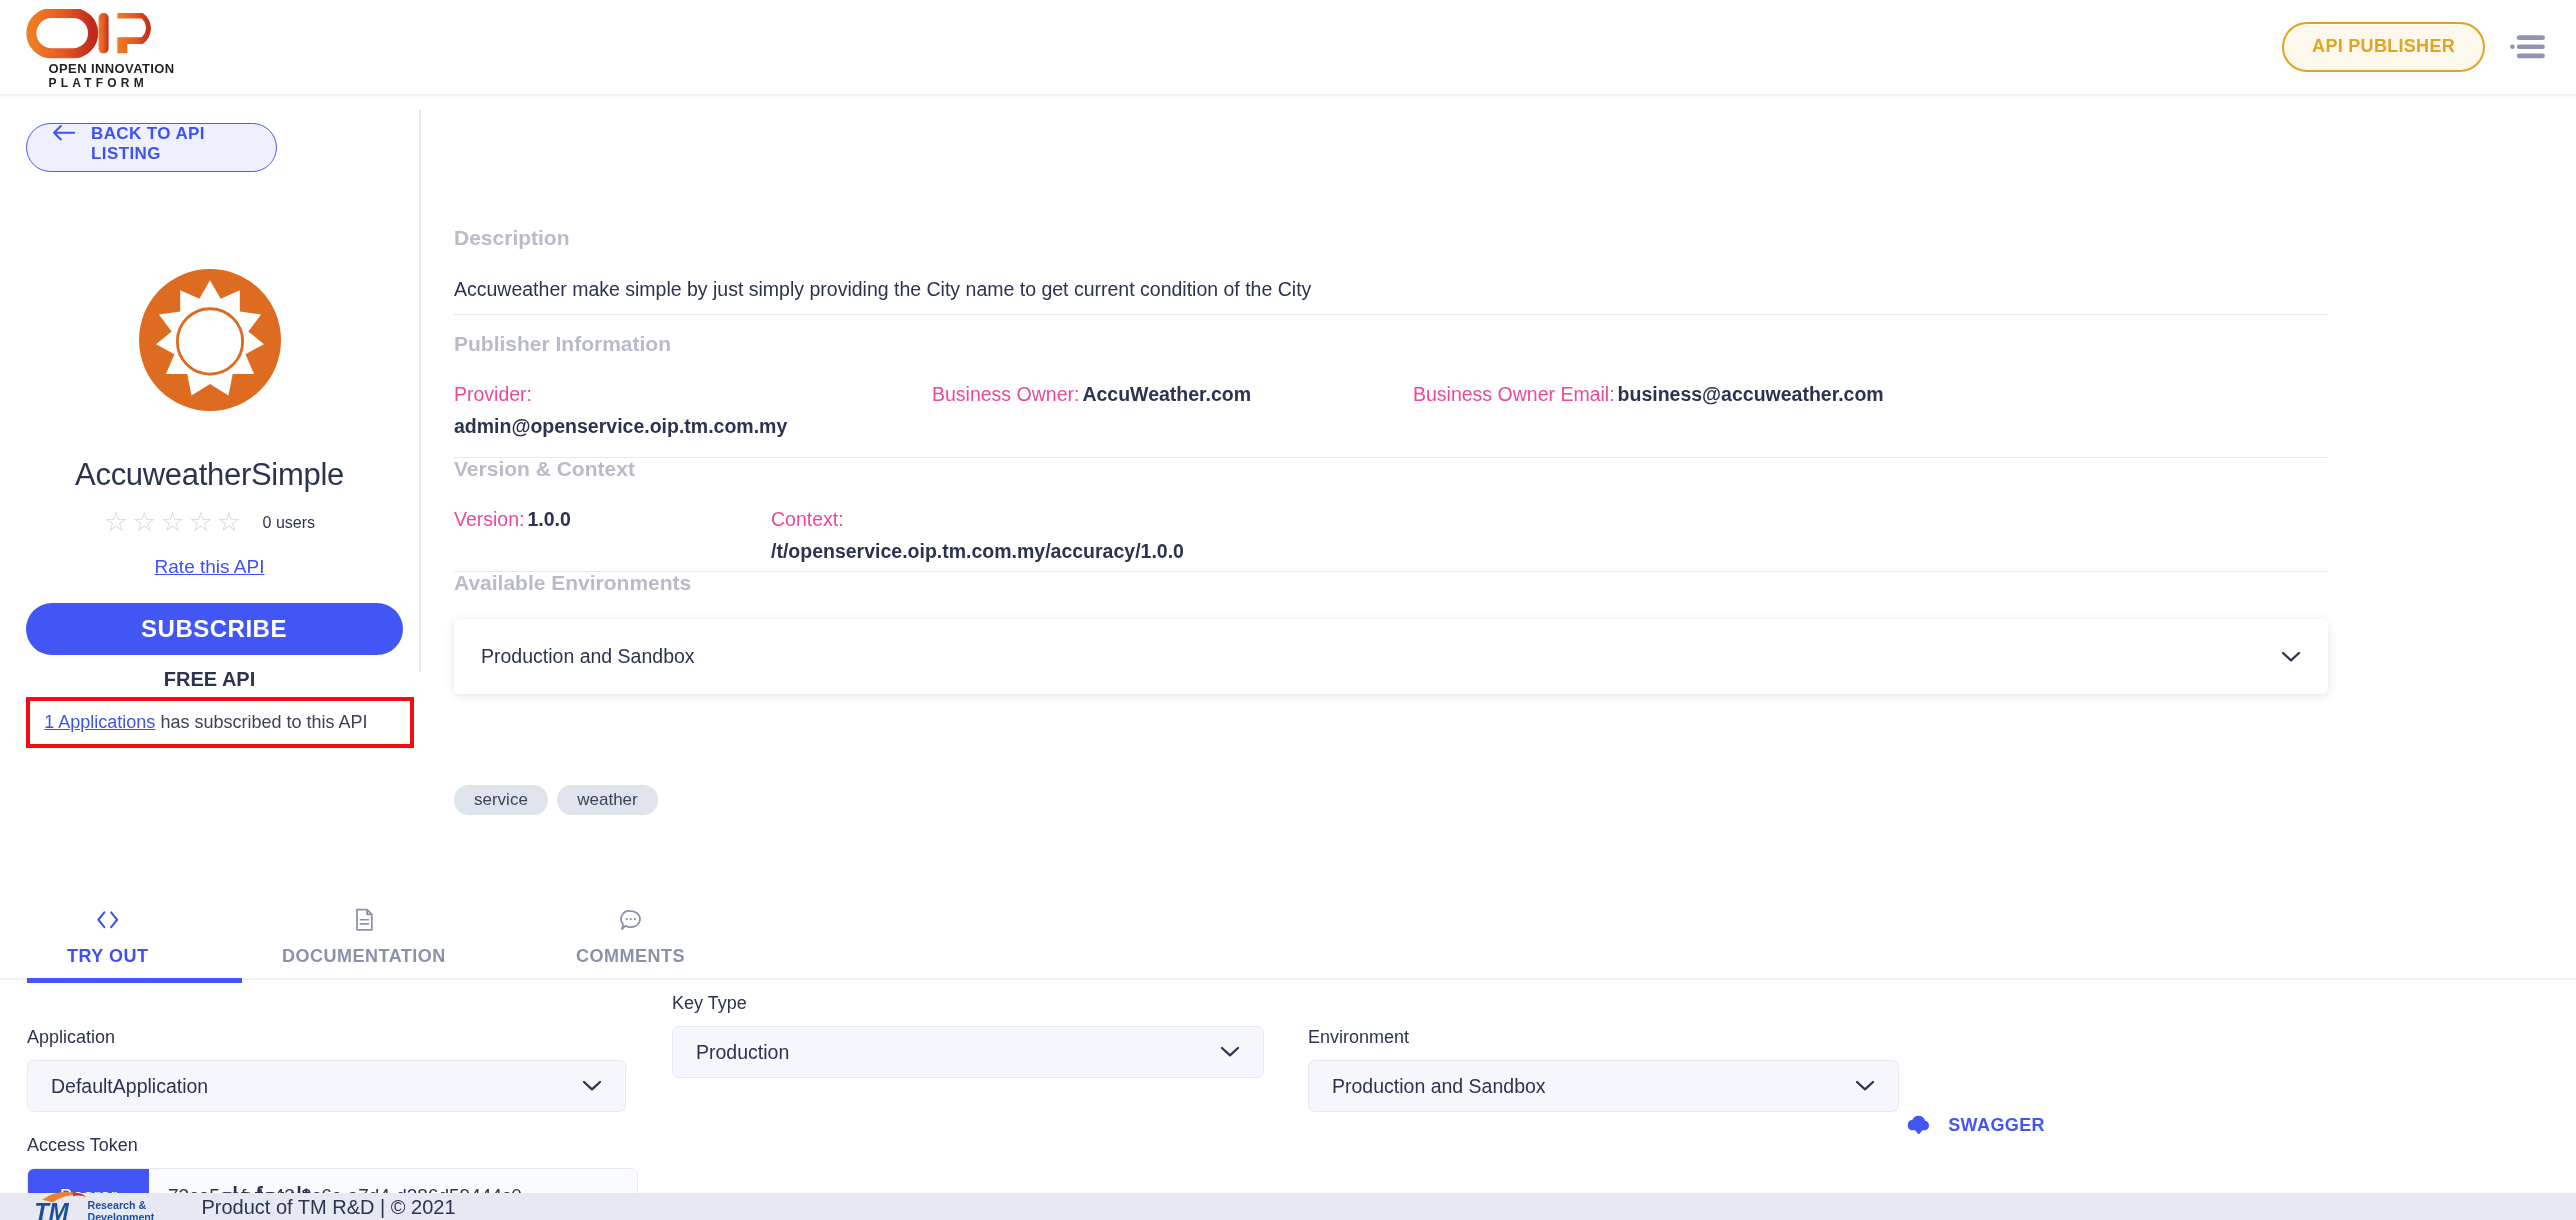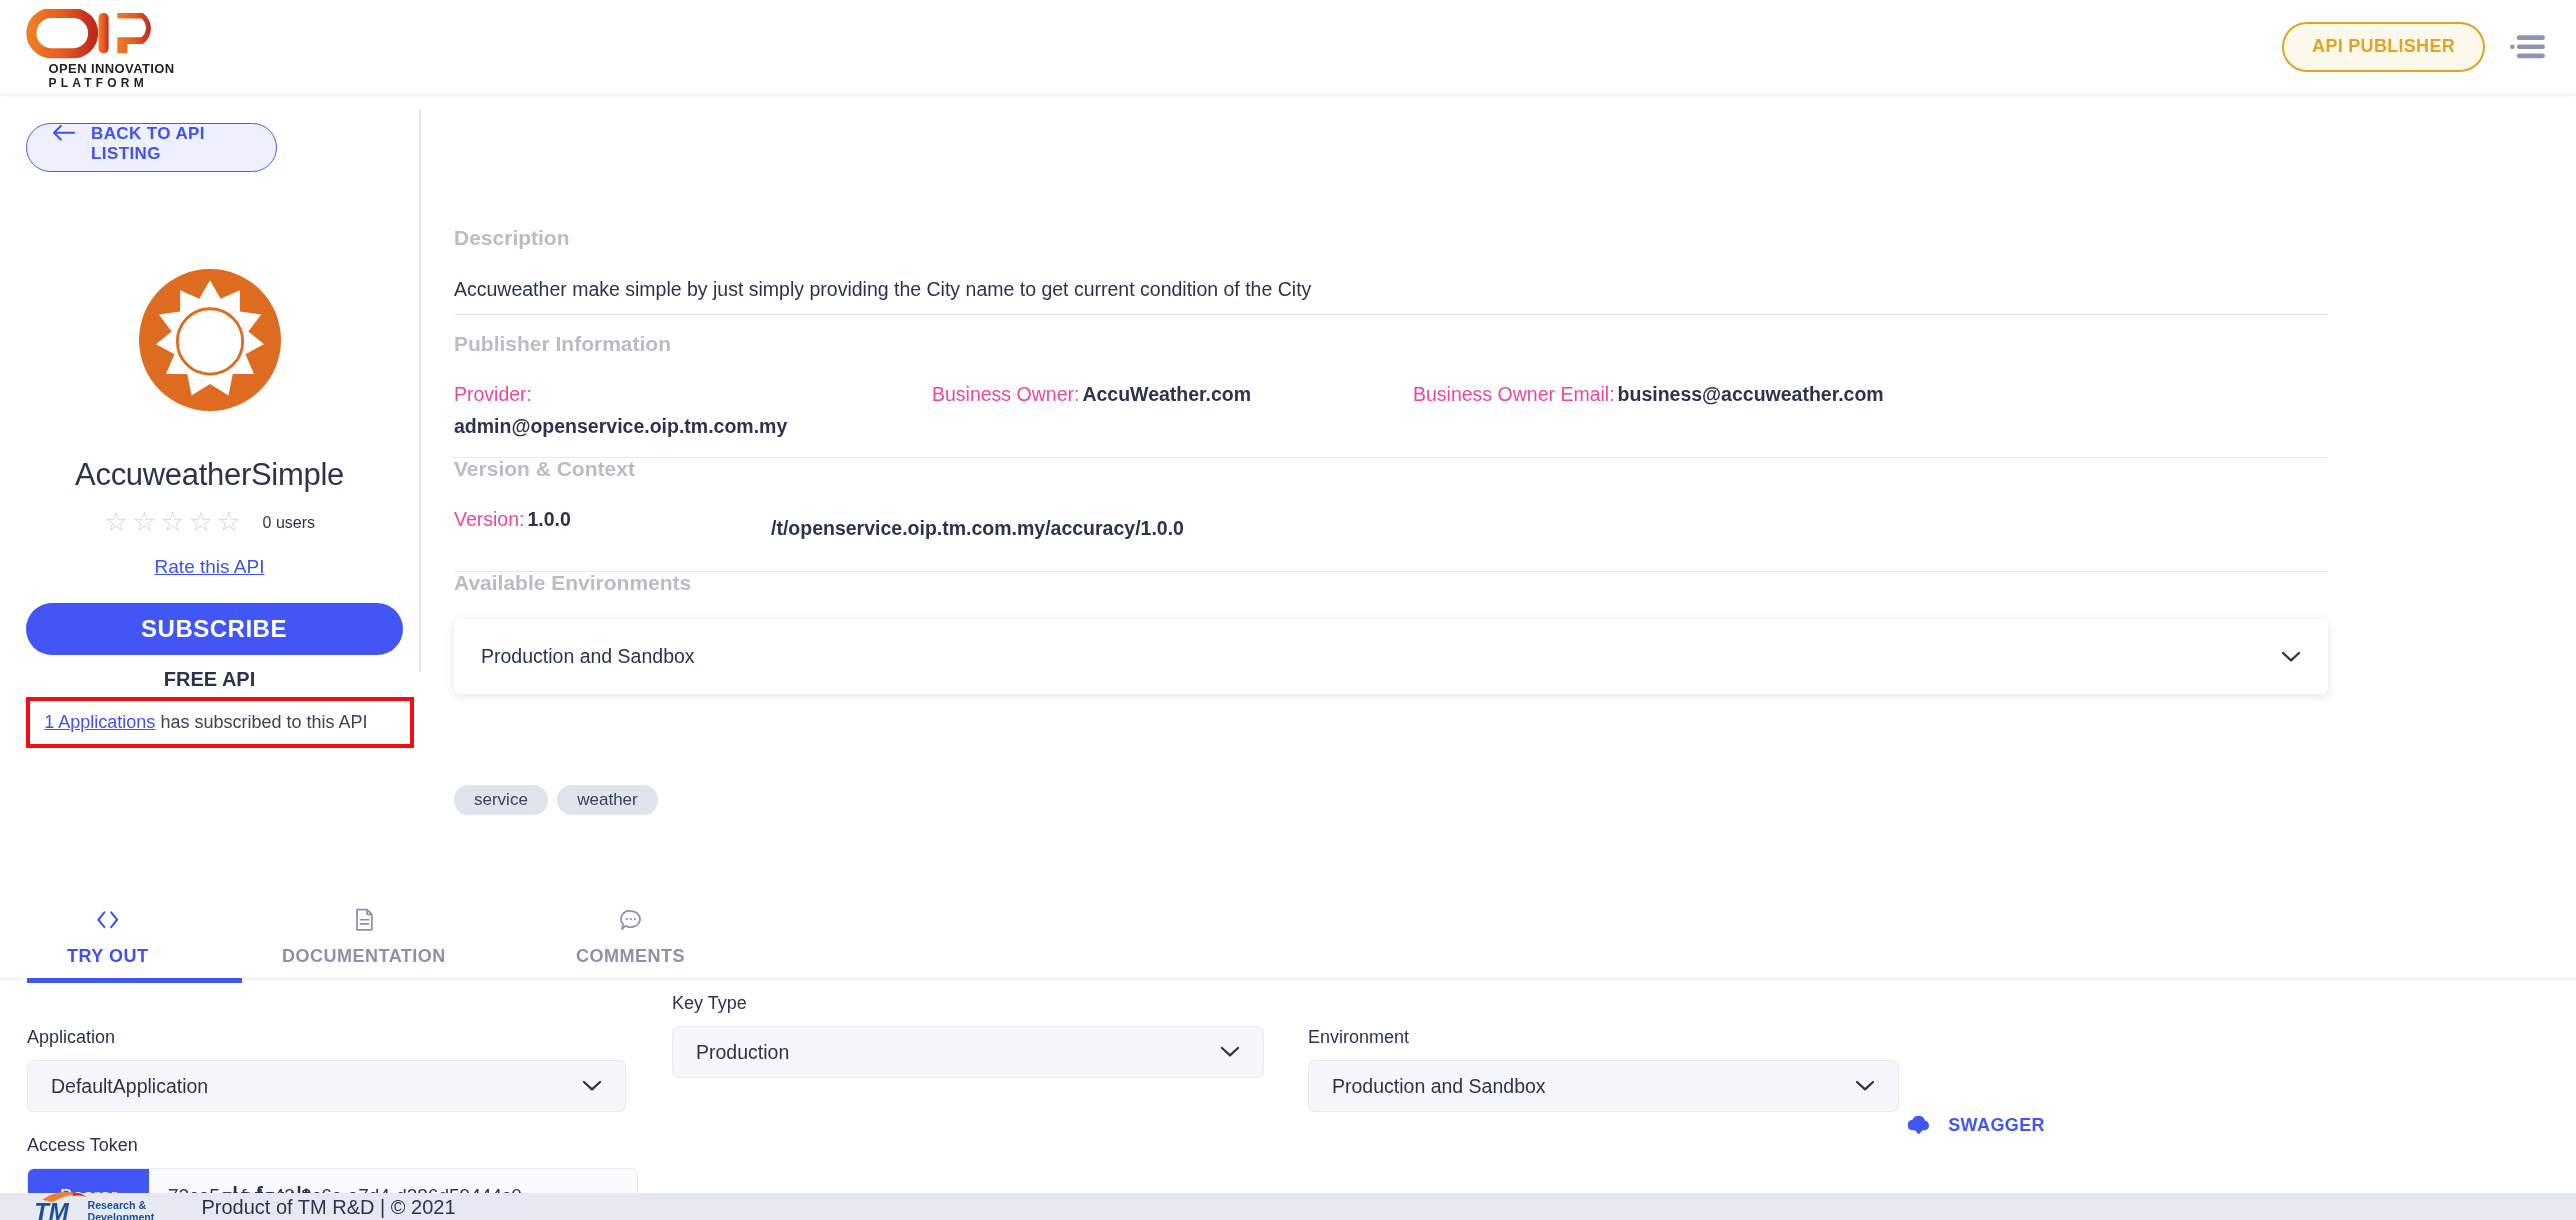--- a/index.html
+++ b/index.html
@@ -370,20 +370,21 @@
     <hr class="hr hr-2">
 
     <div class="block-version">
       <div class="sec-label">Version &amp; Context</div>
       <div class="ver-grid">
         <div class="ver-col-1">
           <span class="sec-value">Version:</span>
           <span class="sec-value sec-strong">1.0.0</span>
         </div>
         <div class="ver-col-2">
+          <div class="sec-value">Context:</div>
           <div class="sec-value sec-strong pub-line2">/t/openservice.oip.tm.com.my/accuracy/1.0.0</div>
         </div>
       </div>
     </div>
     <hr class="hr hr-3">
 
     <div class="block-envs">
       <div class="sec-label">Available Environments</div>
       <div class="env-card">
         <div class="env-card-label">Production and Sandbox</div>

